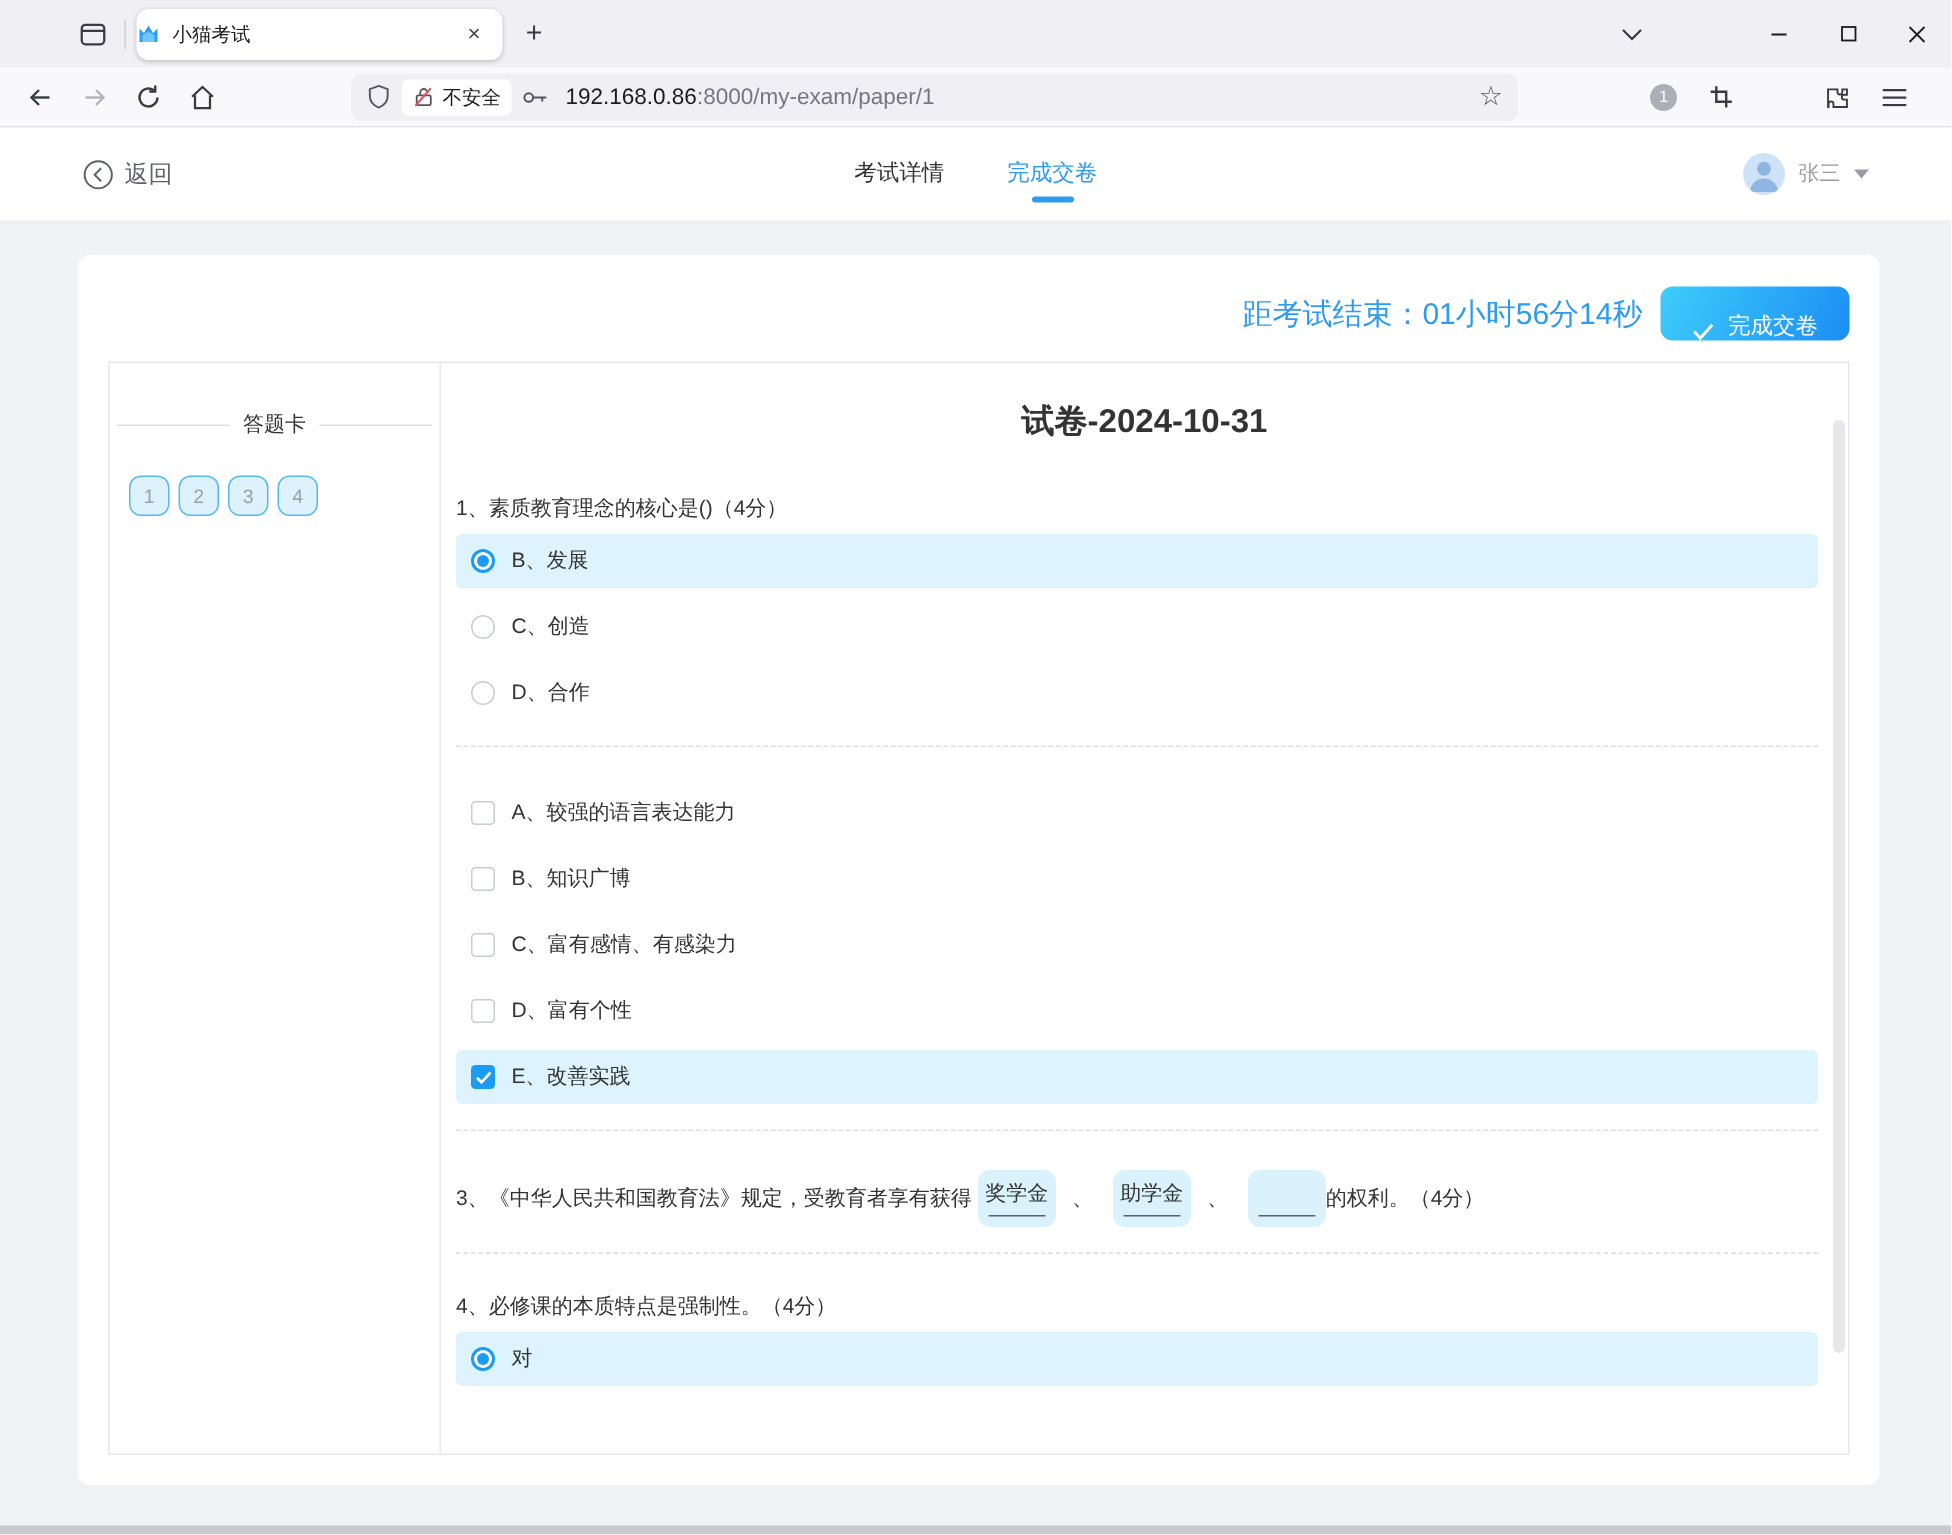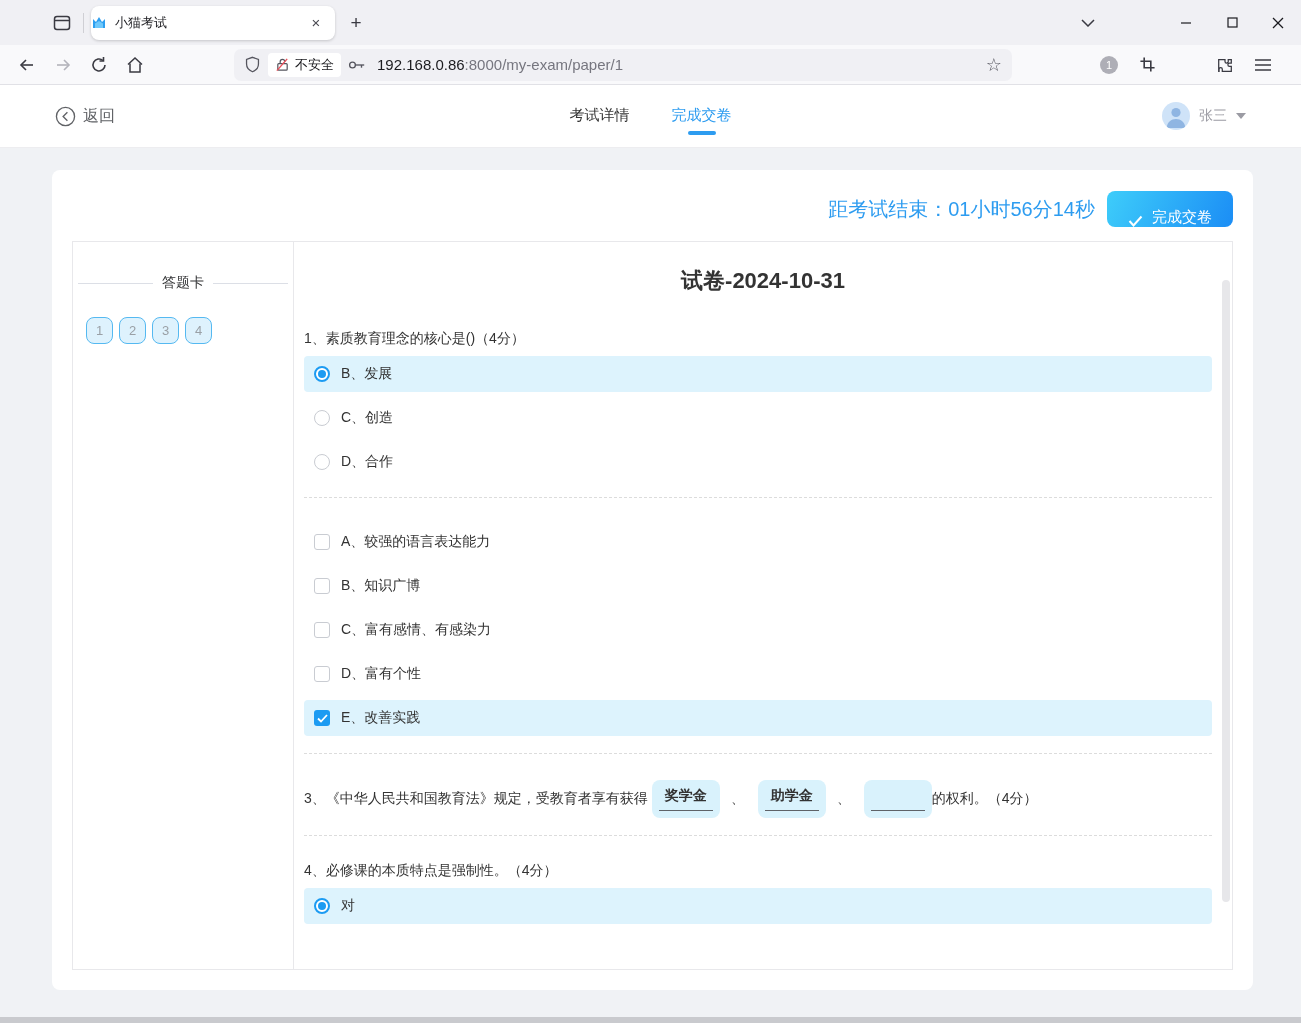--- a/index.html
+++ b/index.html
@@ -71,21 +71,21 @@
   .stem { font-size:14px; color:#333; margin-bottom:8px; }
   .opt-row { height:36px; display:flex; align-items:center; gap:11px; padding-left:10px; margin-bottom:8px; border-radius:4px; font-size:14px; color:#333; cursor:pointer; }
   .opt-row.selected { background:#ddf3fd; }
   .radio { width:16px; height:16px; border-radius:50%; border:1px solid #c9ccd2; background:#fff; flex:none; position:relative; }
   .radio.checked { border:2px solid #1c9bf2; }
   .radio.checked::after { content:""; position:absolute; left:50%; top:50%; width:8px; height:8px; margin:-4px 0 0 -4px; border-radius:50%; background:#1c9bf2; }
   .checkbox { width:16px; height:16px; border-radius:3px; border:1px solid #c9ccd2; background:#fff; flex:none; display:flex; align-items:center; justify-content:center; }
   .checkbox.checked { border:none; background:#1c9bf2; }
   .q-sep { border-top:1px dashed #dcdcdc; margin:17px 0 26px 0; }
   .blank-row { display:flex; align-items:center; font-size:14px; color:#333; margin:8px 0 2px 0; }
-  .blank { width:68px; height:38px; background:#d9f2fc; border-radius:8px; position:relative; display:flex; align-items:center; justify-content:center; padding-bottom:7px; font-size:14px; color:#333; margin-left:4px;font-weight:bold; }
+  .blank { width:52px; height:38px; background:#d9f2fc; border-radius:8px; position:relative; display:flex; align-items:center; justify-content:center; padding-bottom:7px; font-size:14px; color:#333; margin-left:4px; }
   .blank::after { content:""; position:absolute; left:7px; right:7px; bottom:7px; border-bottom:1px solid #5f6368; }
   .blank-sep { margin:0 9px 0 11px; }
   .scroll-thumb { position:absolute; top:38px; right:2px; width:8px; height:622px; background:#e7e7ea; border-radius:4px; }
   .bottom-strip { height:6px; background:#c9cace; position:absolute; left:0; right:0; bottom:0; }
 </style>
 </head>
 <body>
 
 <div class="window">
 

